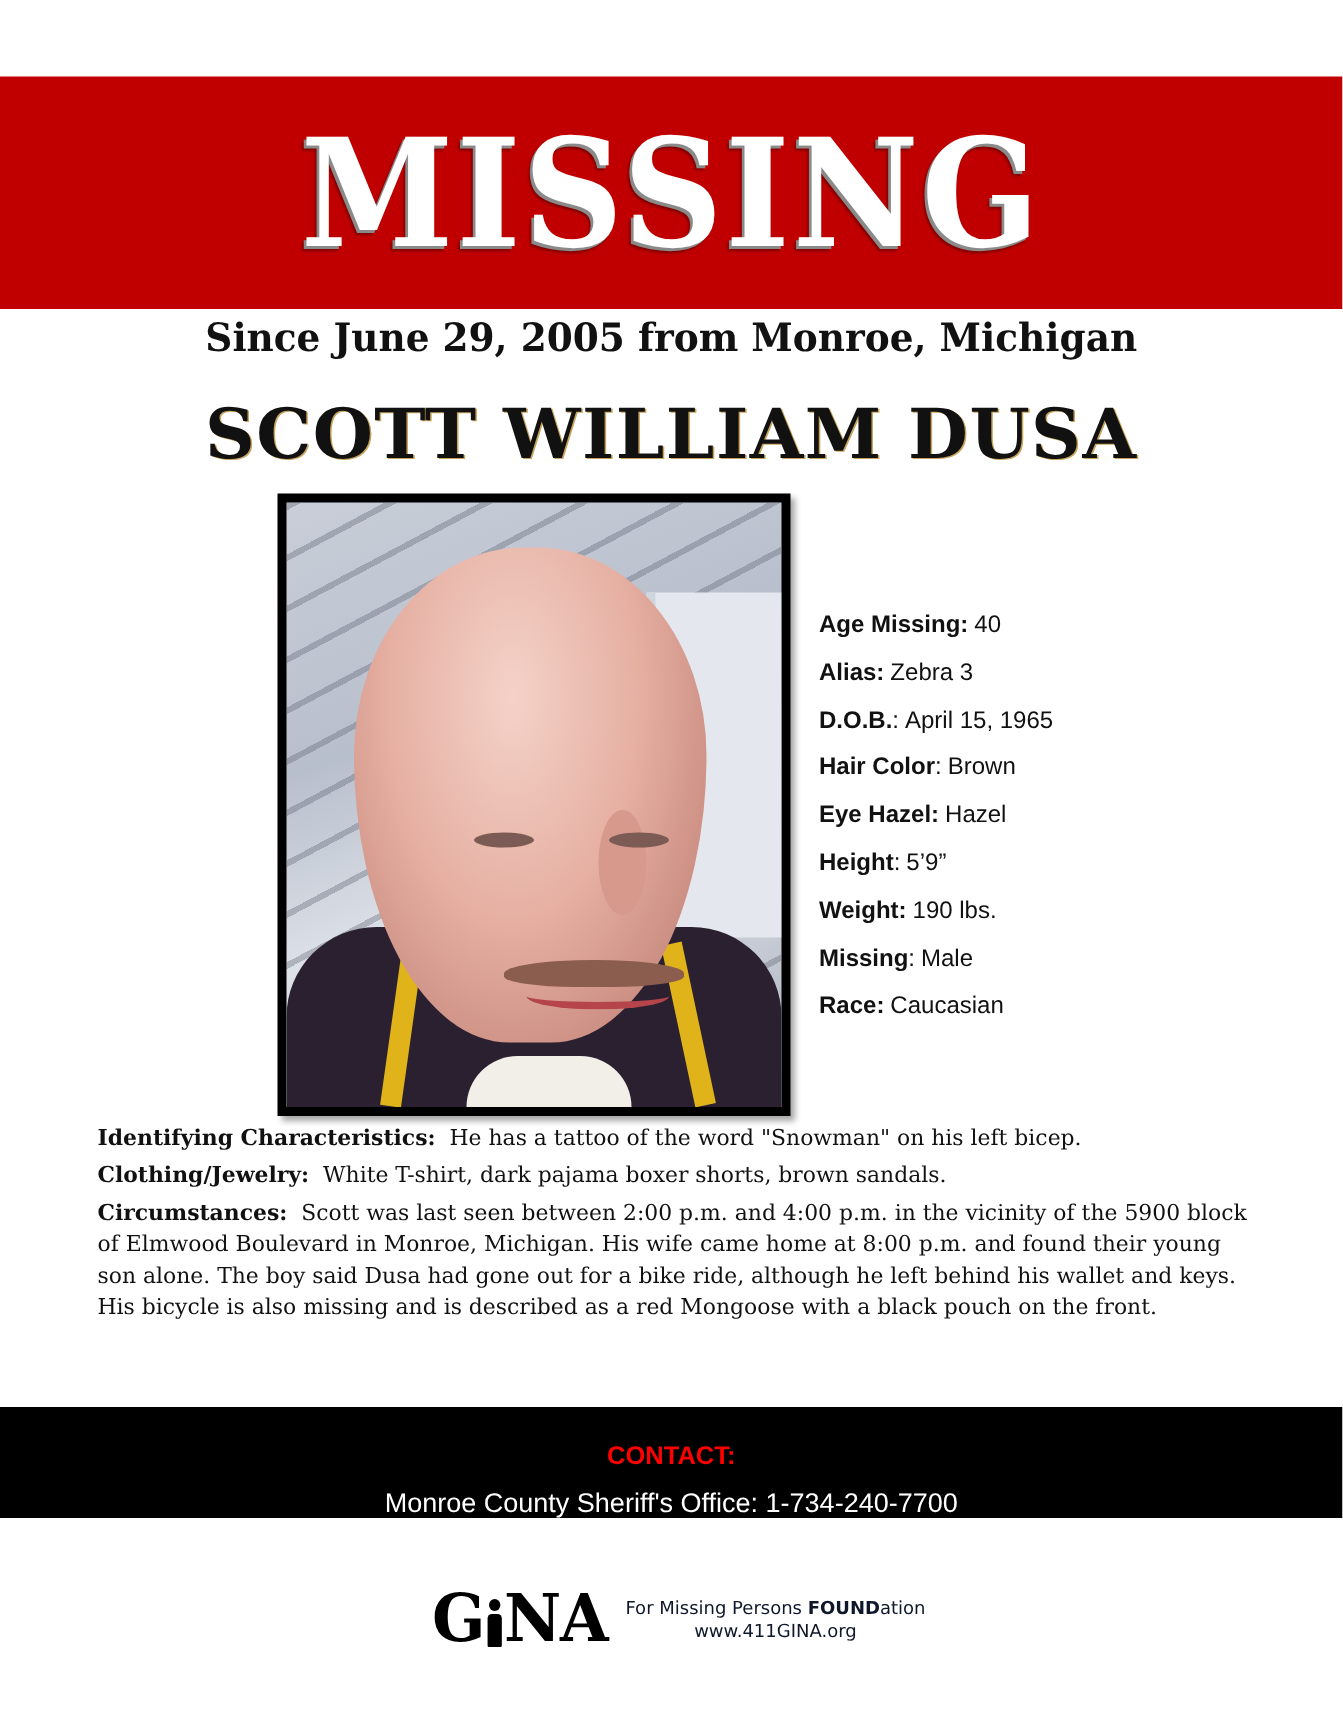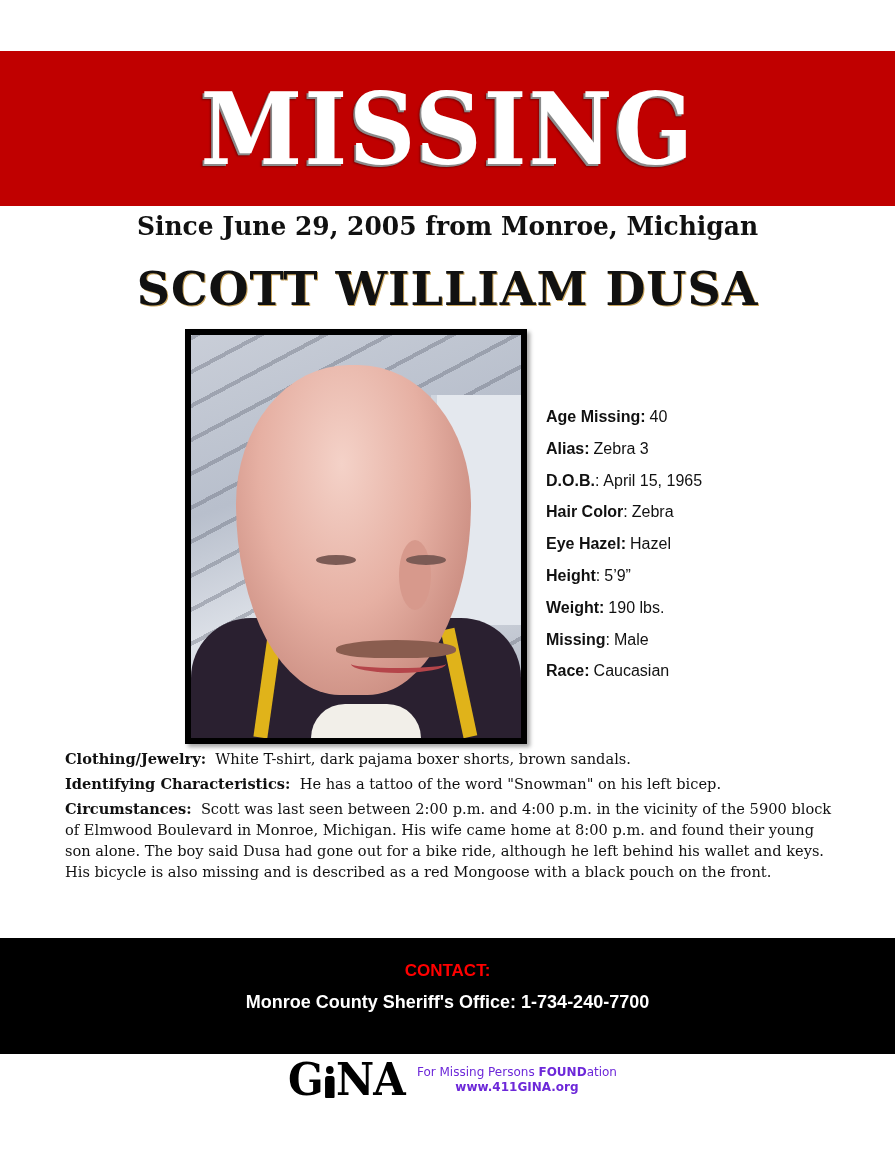--- a/index.html
+++ b/index.html
@@ -92,30 +92,30 @@
     .details .val { margin-left: 4px; }
 
     .body-text {
       position: absolute; left: 65px; top: 748px; width: 770px;
       font-family: "DejaVu Serif", serif; font-size: 14.6px; line-height: 21px; color: #111;
     }
     .body-text p { margin-bottom: 4px; }
     .body-text .lbl { font-weight: bold; }
 
     .contact {
-      position: absolute; left: 0; top: 938px; width: 895px; height: 116px;
+      position: absolute; left: 0; top: 938px; width: 895px; height: 74px;
       background: #000; text-align: center;
     }
     .contact-label {
       position: absolute; left: 0; right: 0; top: 23px;
       color: #ff0000; font-weight: bold; font-size: 17px;
     }
     .contact-line {
       position: absolute; left: 0; right: 0; top: 54px;
-      color: #ffffff; font-weight: bold; font-size: 18px;
+      color: #ffffff; font-weight: normal; font-size: 18px;
     }
 
     .footer-logo {
       position: absolute; left: 288px; top: 1058px; height: 44px;
       display: flex; align-items: center;
     }
     .gina {
       font-family: "DejaVu Serif", serif; font-weight: bold; font-size: 44px;
       letter-spacing: -1px; color: #000; line-height: 1; display: flex; align-items: flex-end;
       transform: scaleX(0.95); transform-origin: left center;
@@ -126,24 +126,24 @@
     .gina .person::before {
       content: ""; position: absolute; left: 2px; top: 0; width: 8px; height: 8px;
       background: #000; border-radius: 50%;
     }
     .gina .person::after {
       content: ""; position: absolute; left: 1px; top: 10px; width: 10px; height: 22px;
       background: #000; border-radius: 3px 3px 1px 1px;
     }
     .tagline {
       margin-left: 6px; text-align: center; font-family: "DejaVu Sans", sans-serif;
-      font-size: 12px; line-height: 15px; color: #6d28d9;
+      font-size: 12px; line-height: 15px; color: #0f172a;
     }
     .tagline .bold { font-weight: bold; }
-    .tagline .url { font-weight: bold; }
+    .tagline .url { font-weight: normal; }
   </style>
 </head>
 <body>
 
 <div class="banner">
   <div class="banner-title">MISSING</div>
 </div>
 
 <div class="since">Since June 29, 2005 from Monroe, Michigan</div>
 <div class="name">SCOTT WILLIAM DUSA</div>
@@ -171,45 +171,45 @@
   <div class="row">
     <span class="lbl">Age Missing:</span><span class="val">40</span>
   </div>
   <div class="row">
     <span class="lbl">Alias:</span><span class="val">Zebra 3</span>
   </div>
   <div class="row">
     <span class="lbl">D.O.B.</span><span>:</span><span class="val">April 15, 1965</span>
   </div>
   <div class="row">
-    <span class="lbl">Hair Color</span><span>:</span><span class="val">Zebra</span>
+    <span class="lbl">Hair Color</span><span>:</span><span class="val">Brown</span>
   </div>
   <div class="row">
     <span class="lbl">Eye Hazel:</span><span class="val">Hazel</span>
   </div>
   <div class="row">
     <span class="lbl">Height</span><span>:</span><span class="val">5’9”</span>
   </div>
   <div class="row">
     <span class="lbl">Weight:</span><span class="val">190 lbs.</span>
   </div>
   <div class="row">
     <span class="lbl">Missing</span><span>:</span><span class="val">Male</span>
   </div>
   <div class="row">
     <span class="lbl">Race:</span><span class="val">Caucasian</span>
   </div>
 </div>
 
 <div class="body-text">
   <p>
-    <span class="lbl">Clothing/Jewelry:</span>&nbsp; <span>White T-shirt, dark pajama boxer shorts, brown sandals.</span>
+    <span class="lbl">Identifying Characteristics:</span>&nbsp; <span>He has a tattoo of the word "Snowman" on his left bicep.</span>
   </p>
   <p>
-    <span class="lbl">Identifying Characteristics:</span>&nbsp; <span>He has a tattoo of the word "Snowman" on his left bicep.</span>
+    <span class="lbl">Clothing/Jewelry:</span>&nbsp; <span>White T-shirt, dark pajama boxer shorts, brown sandals.</span>
   </p>
   <p>
     <span class="lbl">Circumstances:</span>&nbsp; <span>Scott was last seen between 2:00 p.m. and 4:00 p.m. in the vicinity of the 5900 block of Elmwood Boulevard in Monroe, Michigan. His wife came home at 8:00 p.m. and found their young son alone. The boy said Dusa had gone out for a bike ride, although he left behind his wallet and keys. His bicycle is also missing and is described as a red Mongoose with a black pouch on the front.</span>
   </p>
 </div>
 
 <div class="contact">
   <div class="contact-label">CONTACT:</div>
   <div class="contact-line">Monroe County Sheriff's Office: 1-734-240-7700</div>
 </div>

